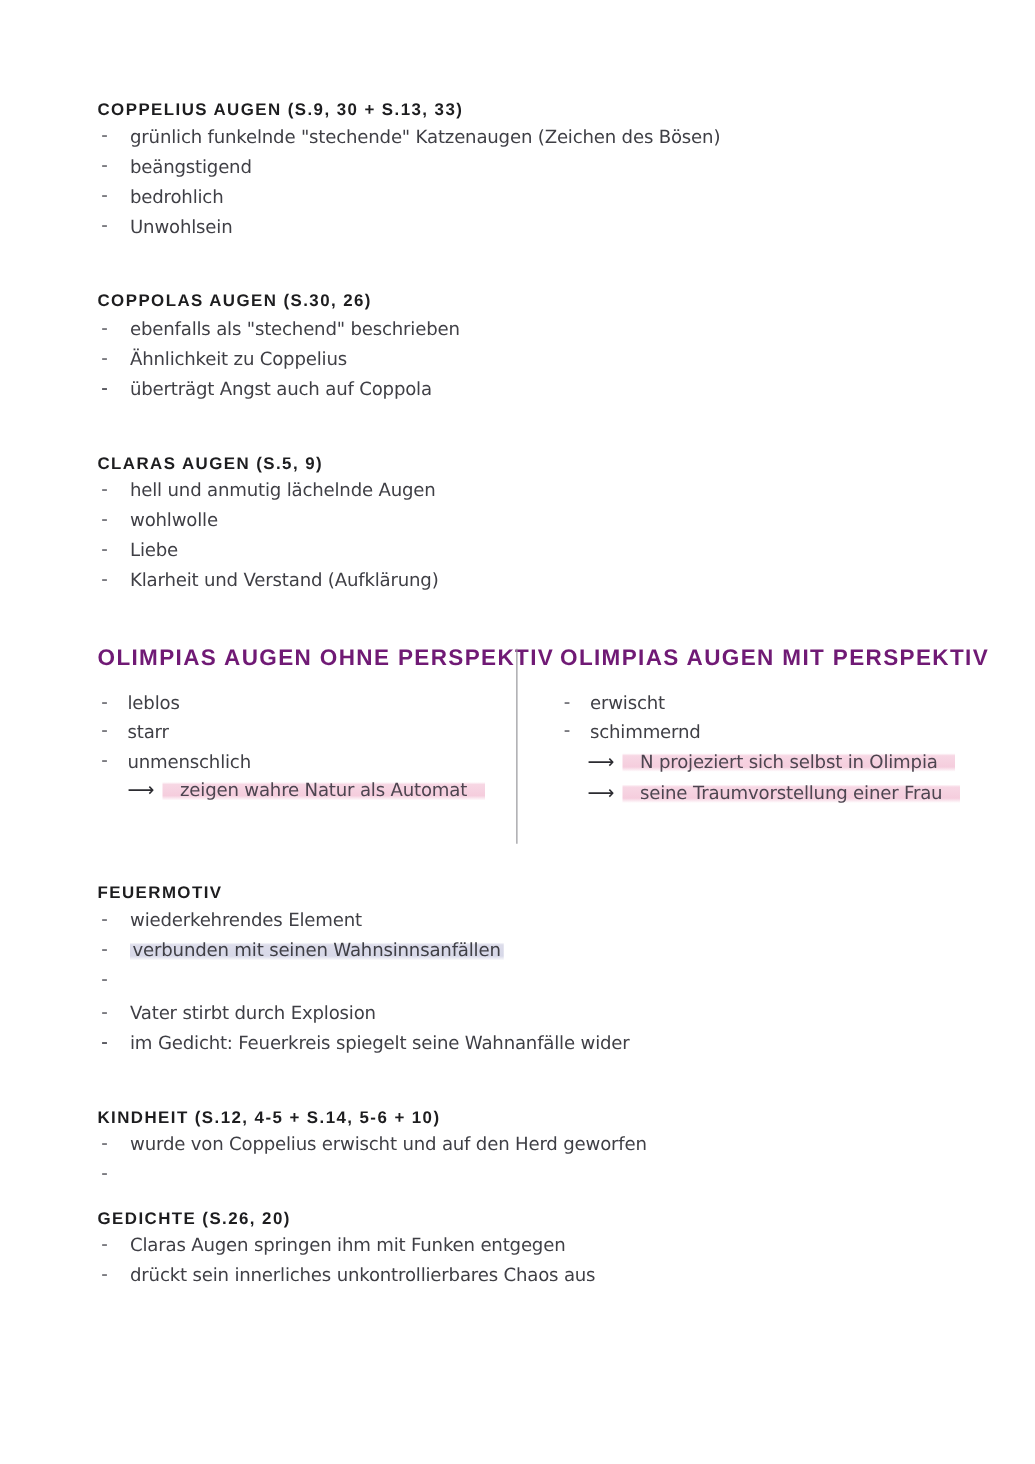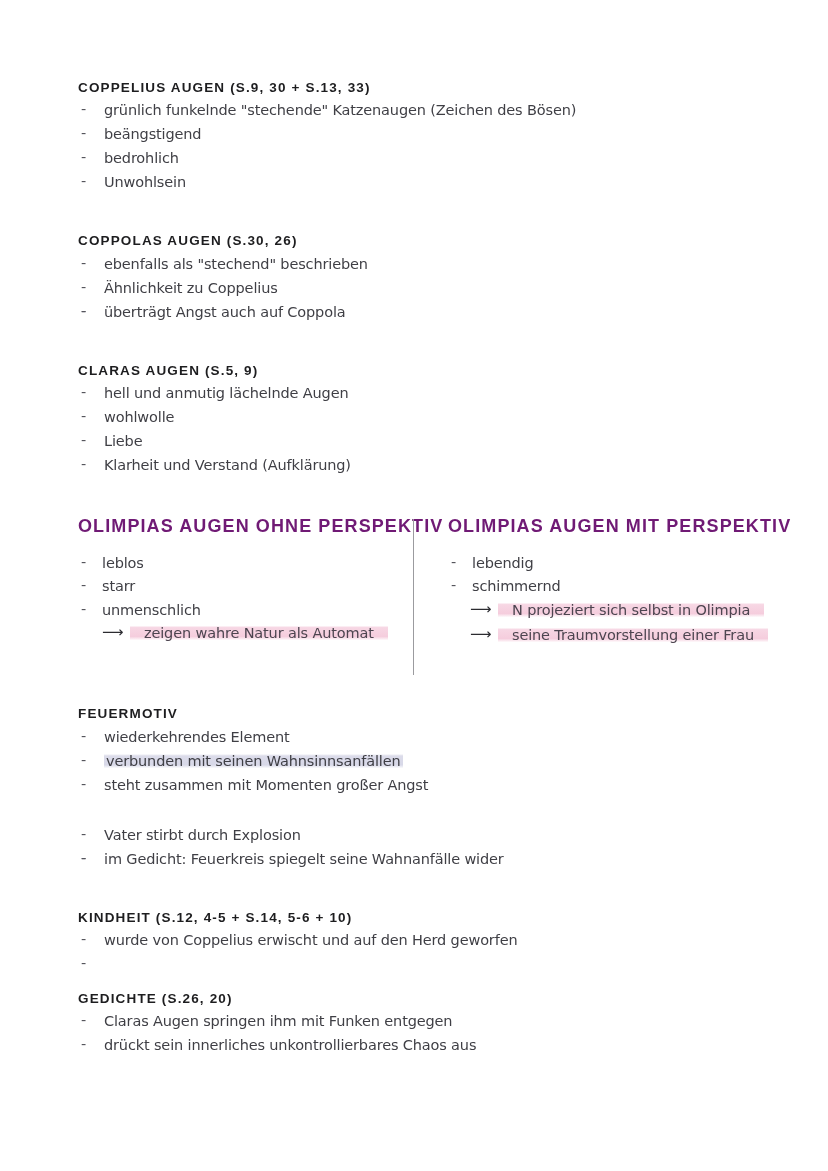--- a/index.html
+++ b/index.html
@@ -216,40 +216,40 @@
           <li><span class="dash">-</span><span class="txt">unmenschlich</span></li>
         </ul>
         <div class="arrow-line">
           <span class="arrow">⟶</span><span class="hl-pink">zeigen wahre Natur als Automat</span>
         </div>
       </div>
 
       <div class="col right">
         <div class="col-heading">OLIMPIAS AUGEN MIT PERSPEKTIV</div>
         <ul class="bullets">
-          <li><span class="dash">-</span><span class="txt">lebendig</span></li>
+          <li><span class="dash">-</span><span class="txt">erwischt</span></li>
           <li><span class="dash">-</span><span class="txt">schimmernd</span></li>
         </ul>
         <div class="arrow-line">
           <span class="arrow">⟶</span><span class="hl-pink">N projeziert sich selbst in Olimpia</span>
         </div>
         <div class="arrow-line">
           <span class="arrow">⟶</span><span class="hl-pink">seine Traumvorstellung einer Frau</span>
         </div>
       </div>
     </div>
 
     <div style="height:56px"></div>
 
     <div class="section-block">
       <div class="section-heading">FEUERMOTIV</div>
       <ul class="bullets">
         <li><span class="dash">-</span><span class="txt">wiederkehrendes Element</span></li>
         <li><span class="dash">-</span><span class="txt hl-blue">verbunden mit seinen Wahnsinnsanfällen</span></li>
-        <li><span class="dash">-</span><span class="txt">steht zusammen mit Momenten großer Angst</span></li>
+        <li><span class="dash">-</span></li>
       </ul>
 
       <div class="gap-md"></div>
 
       <ul class="bullets">
         <li><span class="dash">-</span><span class="txt">Vater stirbt durch Explosion</span></li>
         <li><span class="dash">-</span></li>
         <li><span class="dash">-</span><span class="txt">im Gedicht: Feuerkreis spiegelt seine Wahnanfälle wider</span></li>
       </ul>
     </div>

